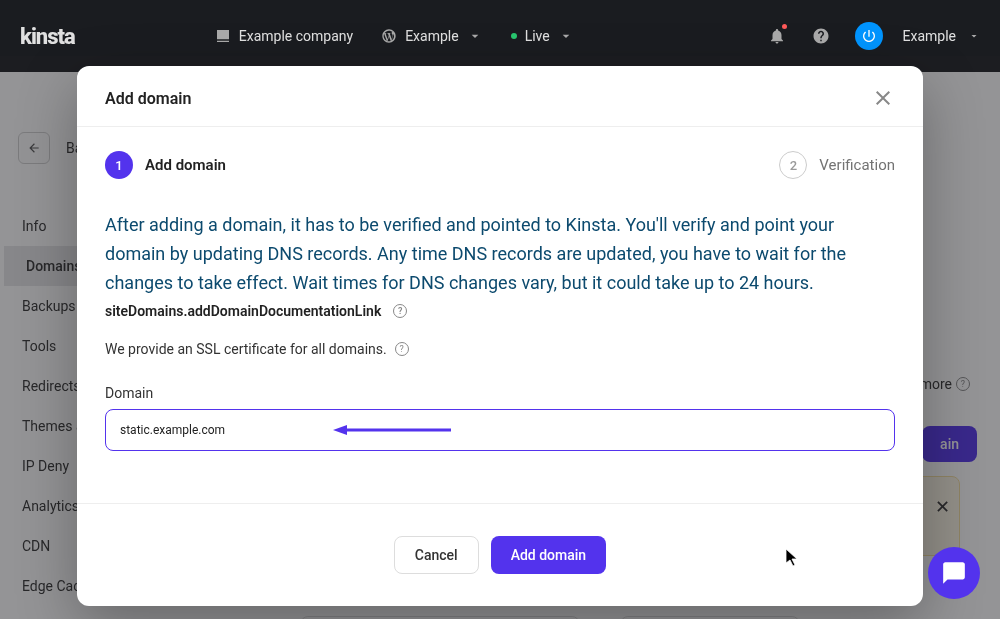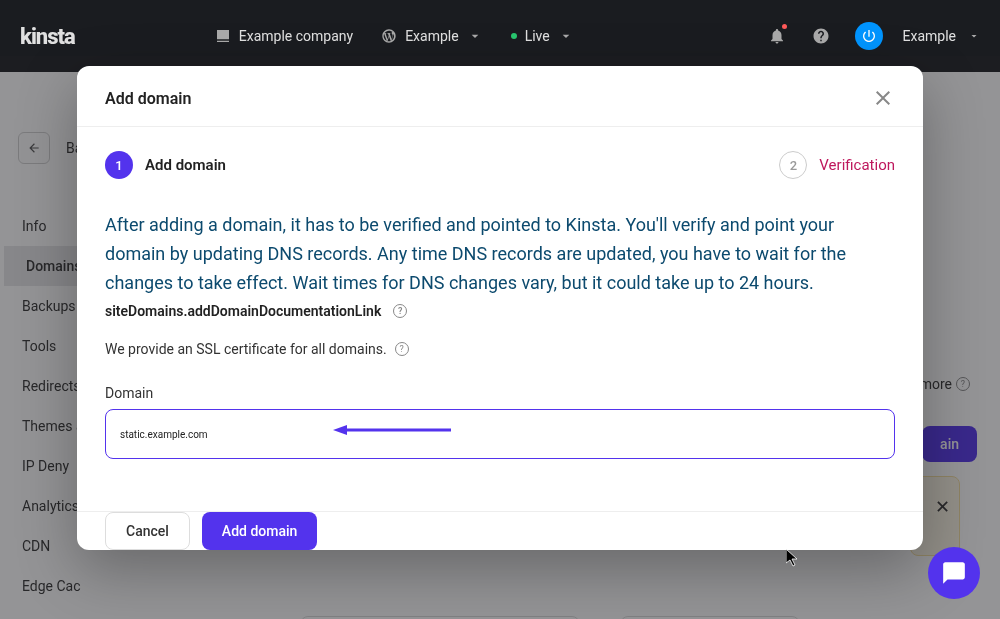--- a/index.html
+++ b/index.html
@@ -250,21 +250,21 @@
     }
     .step.active .step-label {
       color: #222;
       font-weight: 600;
     }
     .step.inactive .step-num {
       border: 1.5px solid #ccc;
       color: #999;
     }
     .step.inactive .step-label {
-      color: #be185d;
+      color: #737373;
     }
     .step-label { font-size: 15px; }
     .modal-text {
       font-size: 18px;
       color: #0c4a6e;
       line-height: 1.6;
       margin-bottom: 6px;
     }
     .doc-link {
       font-size: 14px;
@@ -284,25 +284,25 @@
       margin-bottom: 28px;
       margin-top: 15px;
     }
     .field-label {
       font-size: 14px;
       color: #333;
       margin-bottom: 8px;
     }
     .domain-input {
       width: 100%;
-      height: 50px;
+      height: 42px;
       border: 1.5px solid #5333ed;
       border-radius: 8px;
       padding: 0 14px;
-      font-size: 10px;
+      font-size: 12px;
       color: #222;
       outline: none;
       position: relative;
     }
     .input-wrap { position: relative; margin-bottom: 28px;}
     .arrow-annotation {
       position: absolute;
       left: 228px;
       top: 14px;
       width: 120px;
@@ -313,23 +313,23 @@
       display: flex;
       align-items: center;
       gap: 10px;
       font-size: 14px;
       font-weight: 600;
       cursor: pointer;
       color: #222;
       margin-bottom: 10px;
     }
     .modal-footer {
-      padding: 0 28px;
-      display: flex;
-      justify-content: flex-start;
+      padding: 32px 28px;
+      display: flex;
+      justify-content: center;
       gap: 12px;
       border-top: 1px solid #eee;
     }
     .btn {
       padding: 10px 20px;
       border-radius: 8px;
       font-size: 14px;
       font-weight: 500;
       cursor: pointer;
       border: none;

